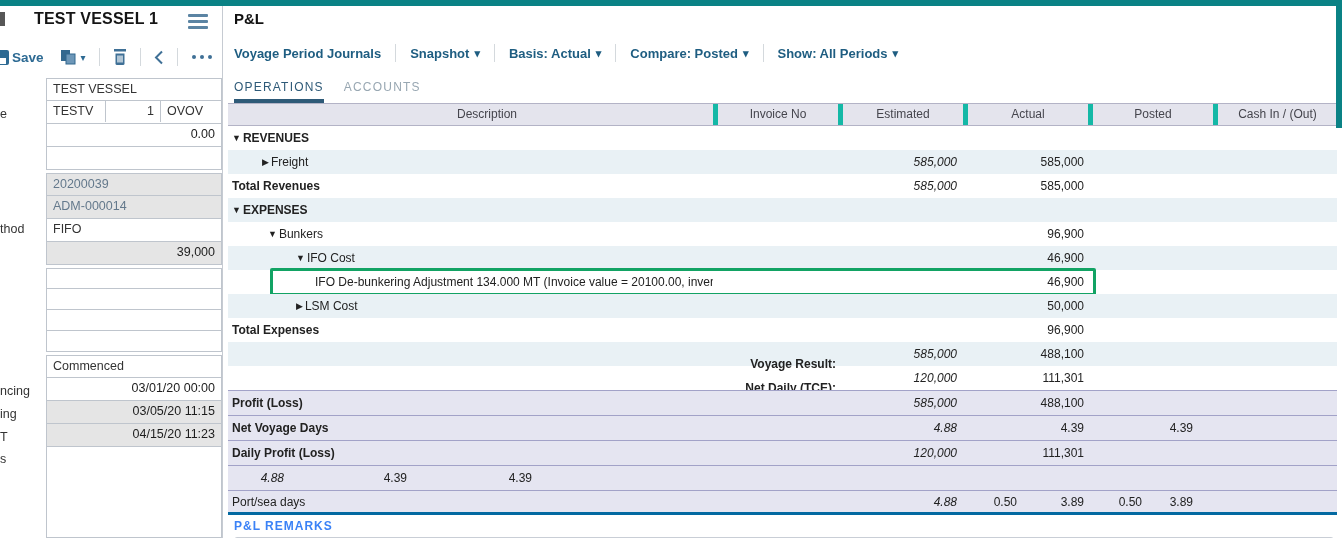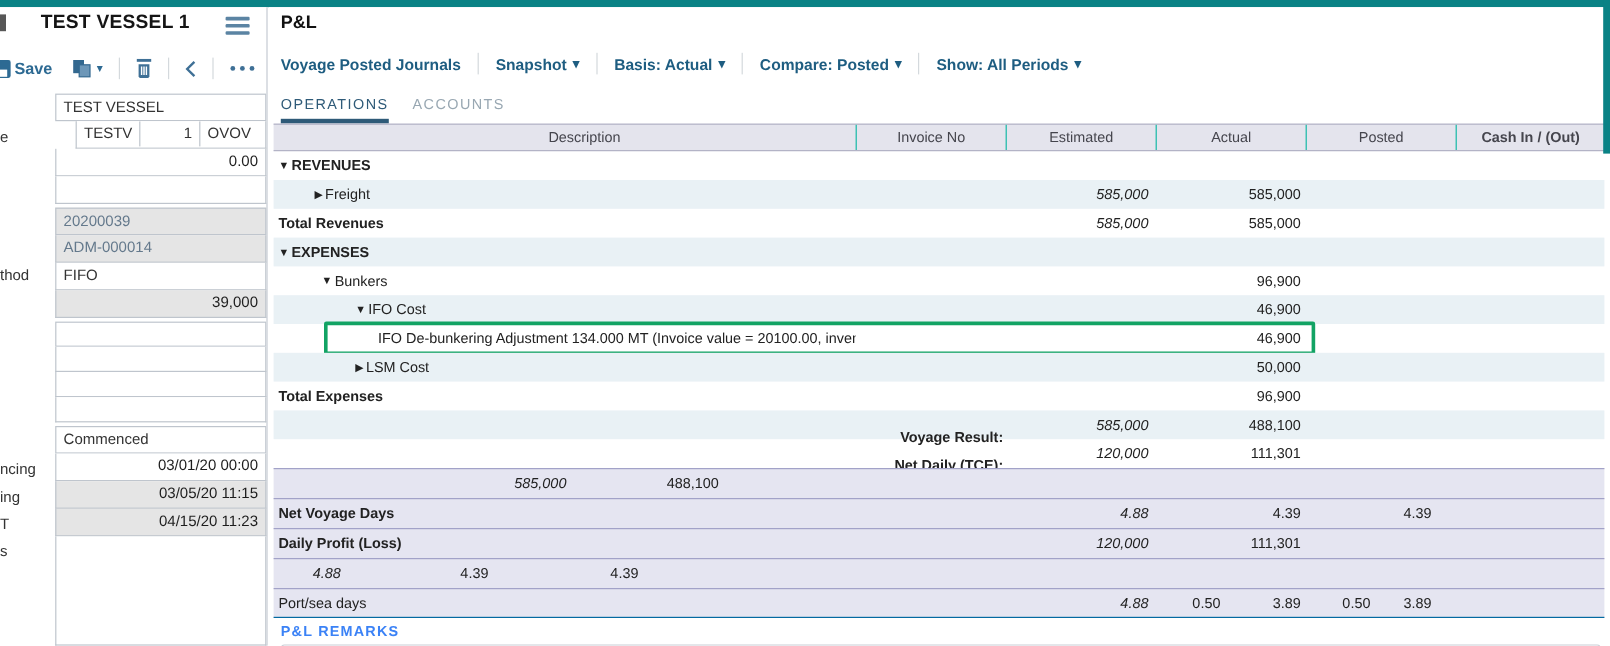--- a/index.html
+++ b/index.html
@@ -22,48 +22,48 @@
   .sb-fields { position:absolute; left:46px; top:72px; width:176px; }
   .fgroup { margin-bottom:3px; }
   .f { height:23px; line-height:21px; border:1px solid #bfc5cd; border-top:none; padding:0 6px;
        font-size:12.5px; color:#333; background:#fff; overflow:hidden; white-space:nowrap; }
   .fgroup .f:first-child { border-top:1px solid #bfc5cd; }
   .f.small { height:21px; line-height:19px; }
   .f.big { height:91px; }
   .f.shade { background:#e5e5e5; }
   .f.num { text-align:right; color:#1d1d1d; }
   .f.link { color:#64798c; }
-  .frow { display:flex; padding:0;margin-left:17px; }
+  .frow { display:flex; padding:0; }
   .frow .fc { padding:0 6px; border-right:1px solid #bfc5cd; height:21px; overflow:hidden; }
   .frow .fc:last-child { border-right:none; }
   .fc.c1 { width:59px; } .fc.c2 { width:55px; text-align:right; } .fc.c3 { width:60px; }
   .plabel { position:absolute; left:0; font-size:12.5px; color:#333; white-space:nowrap; }
 
   
   .main { position:absolute; left:224px; top:6px; right:0; bottom:0; background:#fff; }
   .pl-title { position:absolute; left:10px; top:4px; font-size:15px; font-weight:bold; color:#111; }
   .m-toolbar { position:absolute; left:10px; top:36px; height:22px; display:flex; align-items:center; white-space:nowrap; }
   .m-link { font-size:13px; font-weight:bold; color:#1e5d81; cursor:pointer; display:flex; align-items:center; }
   .m-link .caret { color:#1e5d81; margin-left:5px; font-size:11px; }
   .m-sep { width:1px; height:18px; background:#d4d9dd; margin:0 14px; }
   .tabs { position:absolute; left:10px; top:74px; display:flex; gap:20px; }
   .tab { font-size:12px; font-weight:normal; letter-spacing:1.2px; padding-bottom:5px; cursor:pointer; }
   .tab.active { color:#2e5a78; border-bottom:4px solid #2e5a78; }
   .tab.inactive { color:#98a7b2; }
 
   
   .tbl { position:absolute; left:4px; top:97px; width:1109px; font-size:12px; color:#222; }
   .thead { display:flex; height:23px; background:#e4e4ed; border-top:1px solid #b3b3c6; border-bottom:1px solid #b3b3c6; align-items:center; color:#45454d; }
-  .thead .hc { text-align:center; border-left:1px solid #14b8a6; height:100%; line-height:21px; overflow:hidden; }
+  .thead .hc { text-align:center; border-left:5px solid #14b8a6; height:100%; line-height:21px; overflow:hidden; }
   .thead .hc:first-child { border-left:none;padding-left:33px; }
-  .hdesc { flex:1; } .hw { width:125px; } .hcash { width:124px;font-weight:bold; }
+  .hdesc { flex:1; } .hw { width:125px; } .hcash { width:124px; }
   .trow { display:flex; align-items:center; height:24px; position:relative; }
   .trow.bblue { background:#e9f1f5; }
   .trow.lav { background:#e5e5f1; border-top:1px solid #a2a2c8; height:25px; }
-  .trow.lav-last { border-bottom:1px solid #0369a1; }
+  .trow.lav-last { border-bottom:3px solid #0369a1; }
   .cdesc { flex:1; white-space:nowrap; overflow:hidden; display:flex; align-items:center; }
   .cdesc.rt { justify-content:flex-end; padding-right:2px;margin-top:20px; }
   .bold { font-weight:bold; }
   .arr { font-size:9px; margin-right:2px; color:#222; cursor:pointer; }
   .ind0 { padding-left:4px; } .ind1 { padding-left:34px; } .ind1b { padding-left:40px; }
   .ind2 { padding-left:68px; } .ind3 { padding-left:87px; }
   .cnum { width:125px; text-align:right; }
   .cinv { padding-right:8px; } .cest { padding-right:6px; font-style:italic; }
   .cact { padding-right:4px; } .cpost { padding-right:20px; }
   .ccash { width:124px; padding-right:10px; text-align:right; }
@@ -174,21 +174,21 @@
       <div class="f big"></div>
     </div>
   </div>
 </aside>
 
 <main class="main">
   <div class="pl-title">P&amp;L</div>
 
   <div class="m-toolbar">
     <span class="m-link">
-        <span>Voyage Posted Journals</span>
+        <span>Voyage Period Journals</span>
       </span>
     <span class="m-sep"></span>
     <span class="m-link">
         <span>Snapshot</span>
         <span class="caret">▾</span>
       </span>
     <span class="m-sep"></span>
     <span class="m-link">
         <span>Basis: Actual</span>
         <span class="caret">▾</span>
@@ -340,20 +340,23 @@
       <div class="cdesc rt bold">
           <span>Net Daily (TCE):</span>
         </div>
       <div class="cnum cest">120,000</div>
         <div class="cnum cact">111,301</div>
         <div class="cnum cpost"></div>
         <div class="ccash"></div>
     </div>
 
     <div class="trow lav">
+      <div class="cdesc ind0 bold">
+          <span>Profit (Loss)</span>
+        </div>
       <div class="cnum cinv"></div>
         <div class="cnum cest">585,000</div>
         <div class="cnum cact">488,100</div>
         <div class="cnum cpost"></div>
         <div class="ccash"></div>
     </div>
 
     <div class="trow lav">
       <div class="cdesc ind0 bold">
           <span>Net Voyage Days</span>

